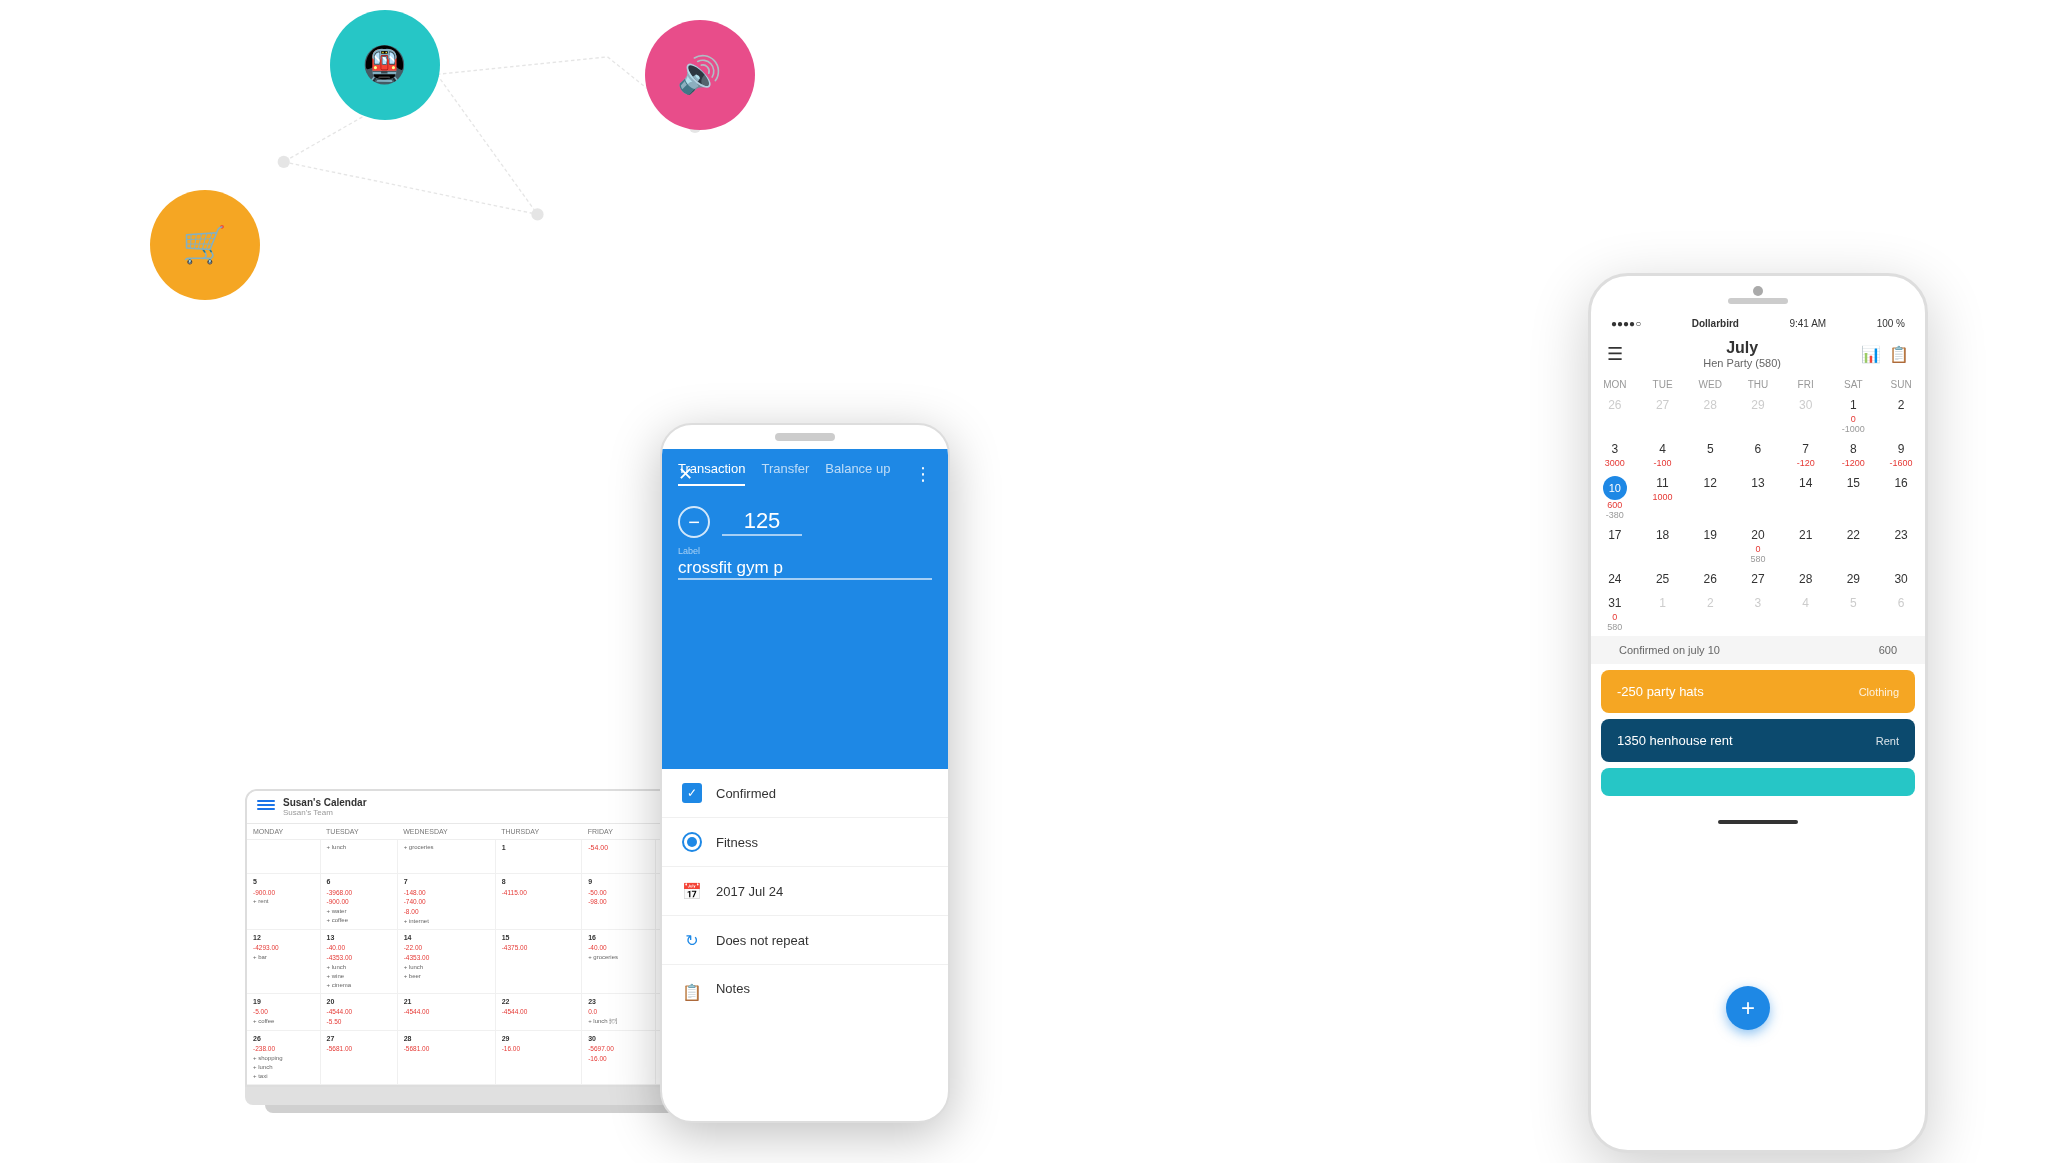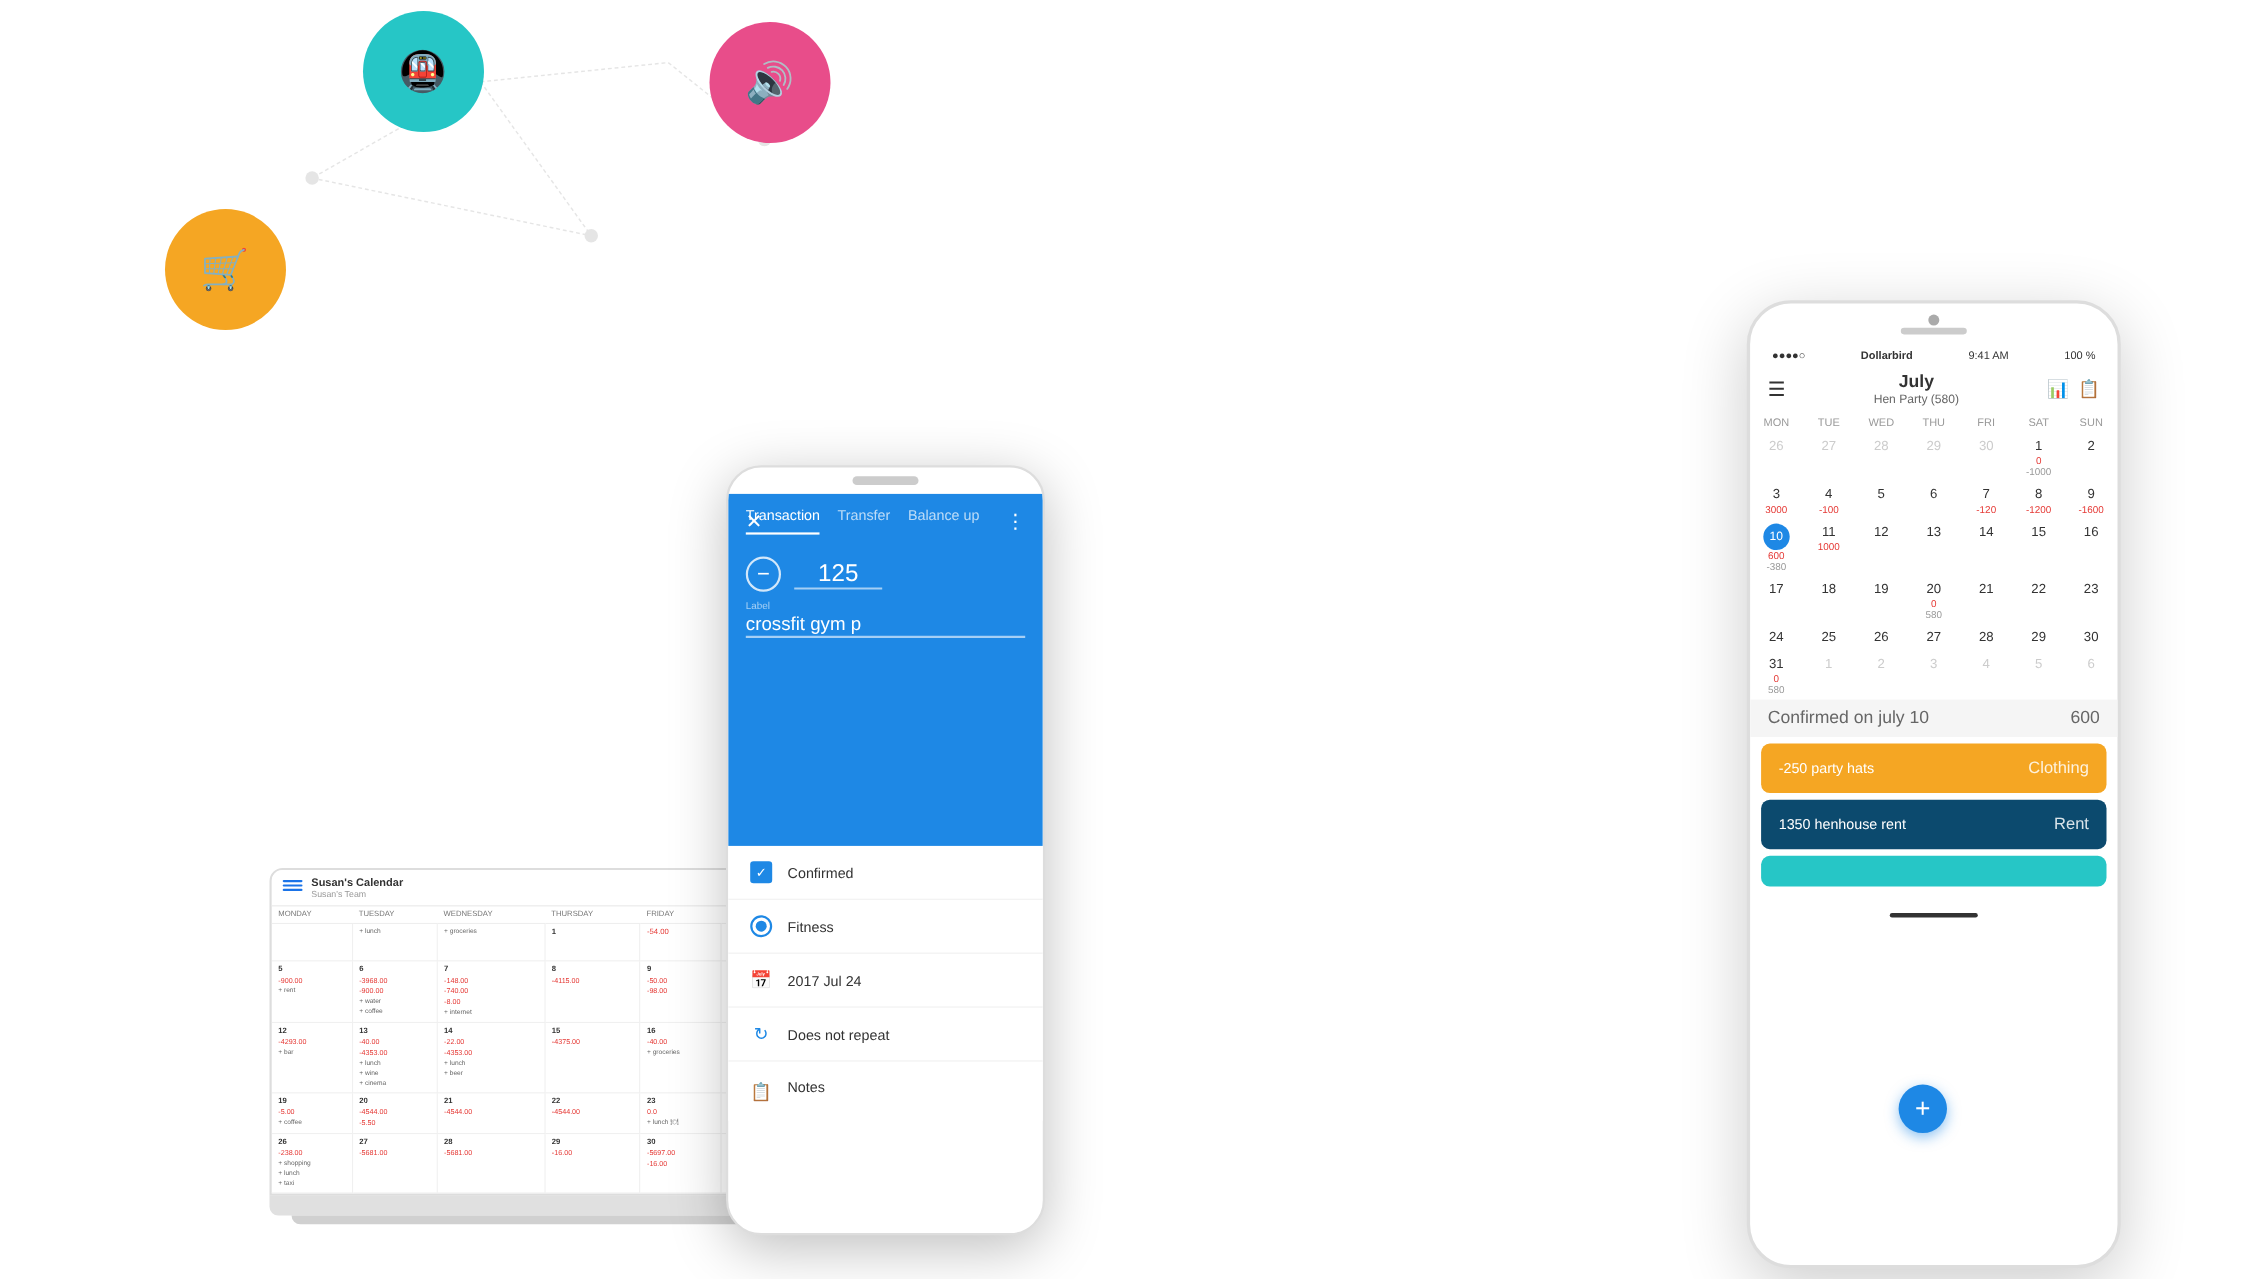--- a/index.html
+++ b/index.html
@@ -340,24 +340,24 @@
       background: #1e88e5;
       border-radius: 50%;
       color: white !important;
       width: 24px; height: 24px;
       display: flex; align-items: center; justify-content: center;
       margin: 0 auto;
     }
     .cal-faded { color: #ccc !important; }
     .phone2-confirmed-bar {
       background: #f5f5f5;
-      padding: 8px 16px;
+      padding: 8px 28px;
       display: flex;
       justify-content: space-between;
-      font-size: 16px;
+      font-size: 11px;
       color: #666;
     }
     .phone2-transaction {
       margin: 6px 10px;
       border-radius: 8px;
       padding: 14px 16px;
       display: flex;
       justify-content: space-between;
       align-items: center;
     }
@@ -370,21 +370,21 @@
     .phone2-tx-teal {
       background: #26c6c6;
       height: 18px;
     }
     .phone2-tx-text {
       font-size: 13px;
       color: white;
       font-weight: 500;
     }
     .phone2-tx-label {
-      font-size: 15px;
+      font-size: 11px;
       color: rgba(255,255,255,0.85);
     }
     .phone2-add-btn {
       position: absolute;
       bottom: 120px;
       right: 155px;
       width: 44px; height: 44px;
       border-radius: 50%;
       background: #1e88e5;
       color: white;

